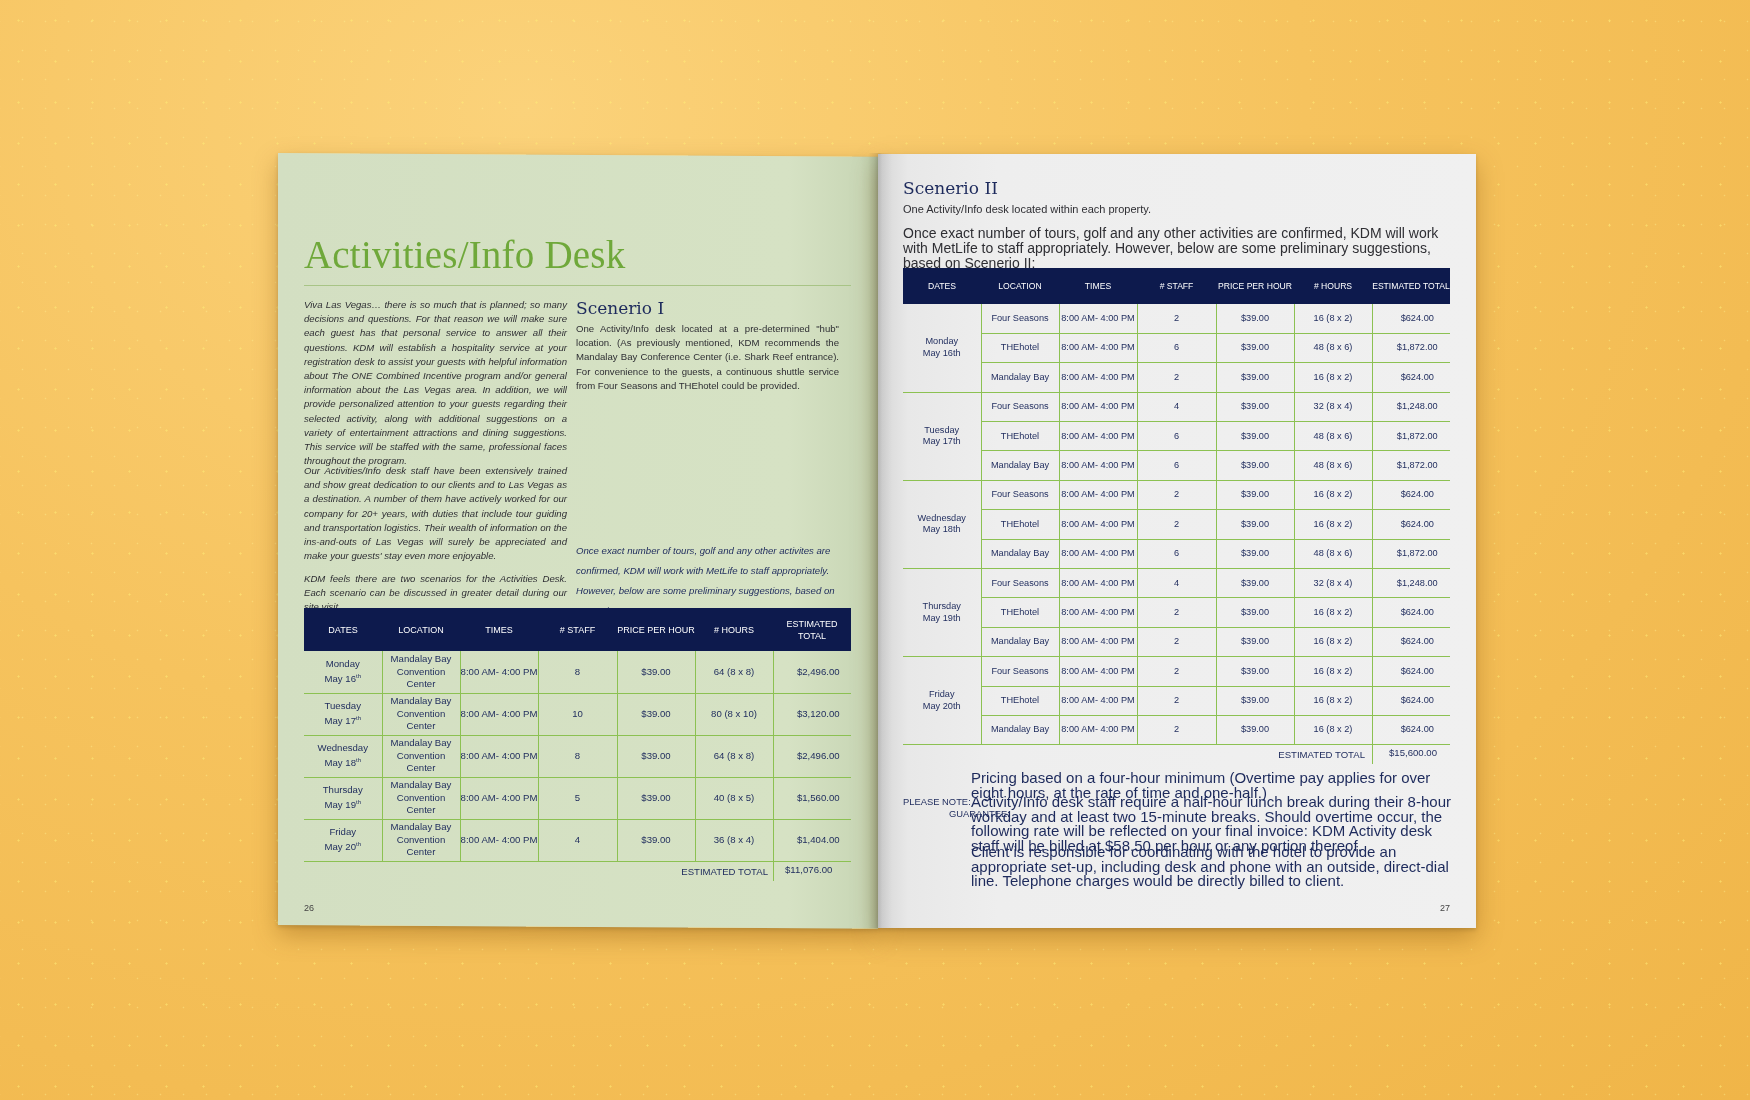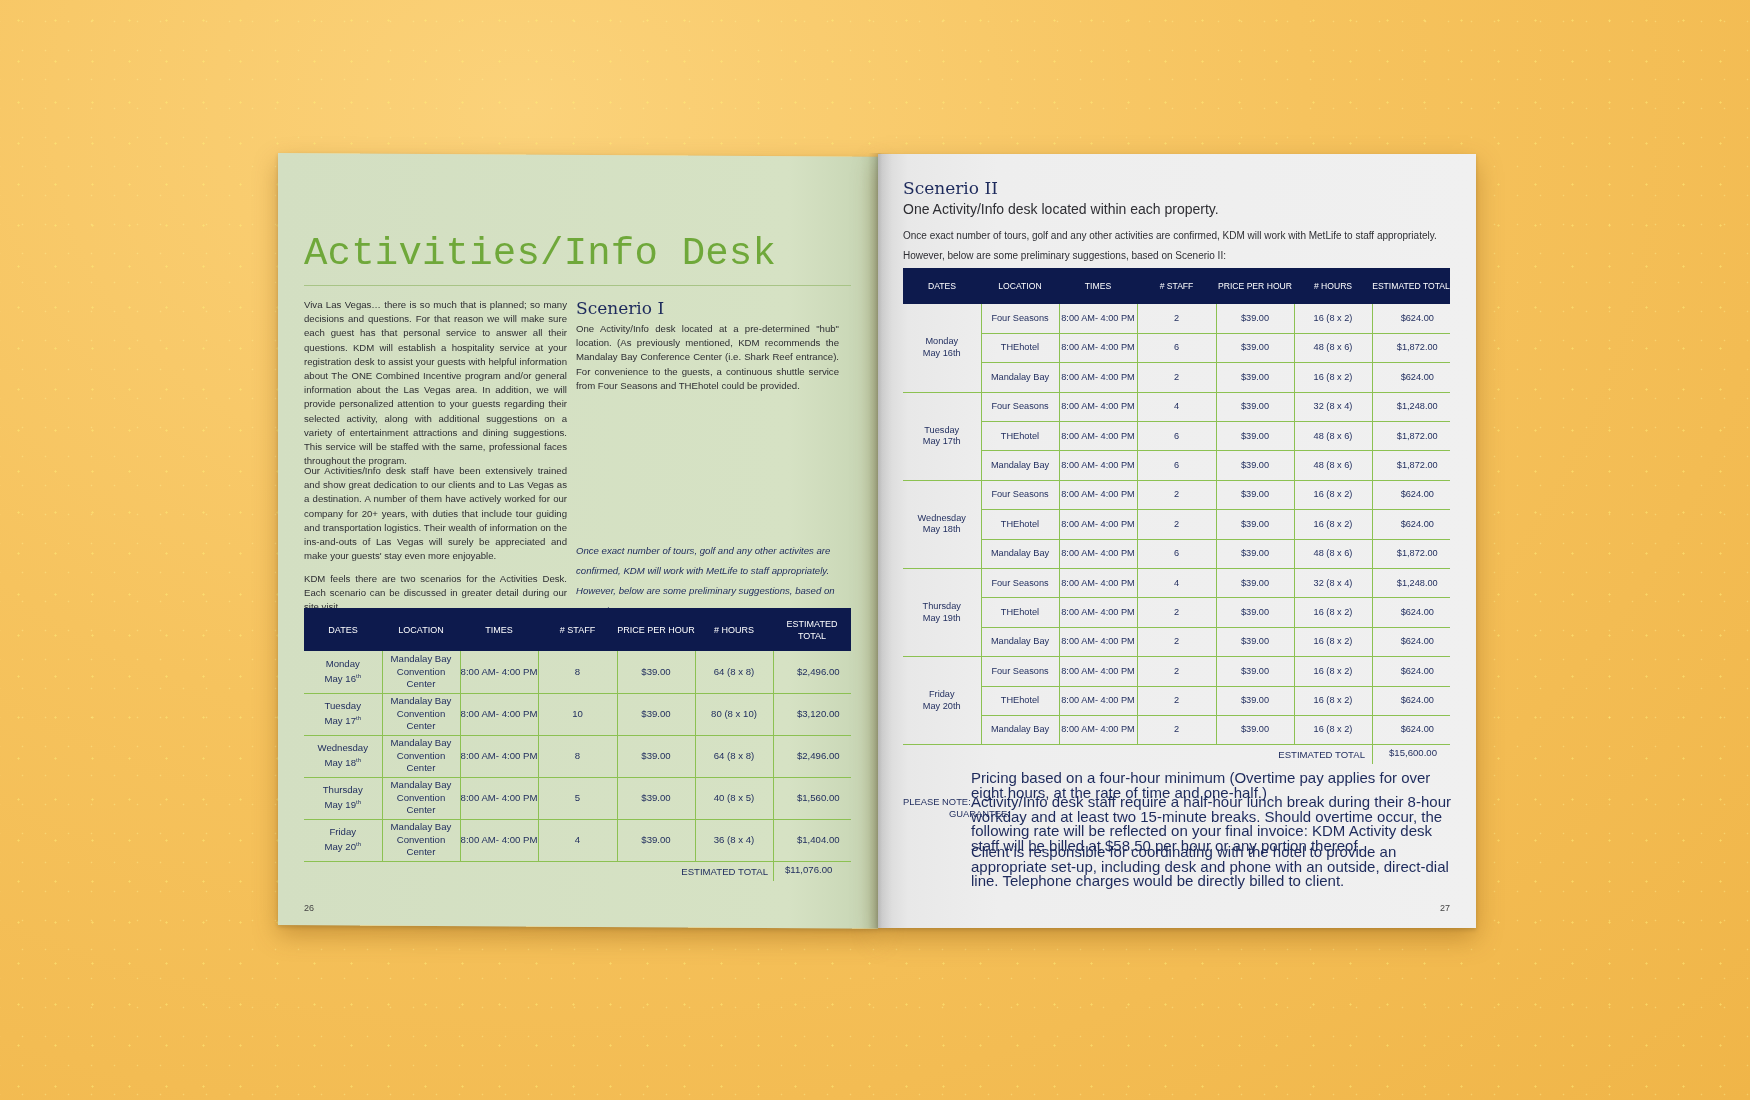--- a/index.html
+++ b/index.html
@@ -33,32 +33,32 @@
     background: linear-gradient(90deg, #d5d5d5 0%, #e8e8e8 5%, #eeeeee 20%, #f0f0f0 100%);
   }
   .spine-shadow {
     position: absolute; left: 868px; top: 153px; width: 24px; height: 775px;
     background: linear-gradient(90deg, rgba(0,0,0,0) 0%, rgba(0,0,0,0.12) 45%, rgba(0,0,0,0.05) 60%, rgba(0,0,0,0) 100%);
     pointer-events: none;
   }
   .abs { position: absolute; }
   .title {
     left: 304px; top: 232px;
-    font-family: Liberation Mono, monospace;
+    font-family: Liberation Serif, serif;
     font-size: 39px; color: #6fa83a; letter-spacing: 0.2px;
   }
   .title-rule {
     left: 304px; top: 285px; width: 547px; height: 1px; background: #a8c486;
   }
   .body-text {
     font-family: "Liberation Sans", "DejaVu Sans", sans-serif;
     font-size: 9.6px; line-height: 14.2px; color: #2e2e33;
     text-align: justify;
   }
-  .col1 { left: 304px; width: 263px; }
+  .col1 { left: 304px; width: 263px; font-style: italic; }
   .col2 { left: 576px; width: 263px; }
   .h2 {
     font-family: "DejaVu Serif", "Liberation Serif", serif;
     font-size: 17px; color: #1d2a5c;
   }
   .italic-note {
     font-style: italic; color: #1d2a5c; font-size: 9.6px; line-height: 20px;
   }
   table.grid {
     position: absolute; border-collapse: collapse; table-layout: fixed;
@@ -184,22 +184,22 @@
 
 <div class="total-row" style="left:304px; top:866px; width:464px;">
   <span class="lbl">Estimated Total</span>
 </div>
 <div class="total-sep" style="left:773px; top:861px; height:20px;"></div>
 <div class="total-row" style="left:785px; top:864px;">$11,076.00</div>
 
 <div class="abs page-num" style="left:304px; top:903px;">26</div>
 
 <div class="abs h2" style="left:903px; top:178px;">Scenerio II</div>
-<div class="abs body-text" style="left:903px; top:202px; width:550px; font-size:14px;">One Activity/Info desk located within each property.</div>
-<div class="abs body-text" style="left:903px; top:226px; width:550px; font-size:10px; line-height:20px; text-align:left;">Once exact number of tours, golf and any other activities are confirmed, KDM will work with MetLife to staff appropriately. However, below are some preliminary suggestions, based on Scenerio II:</div>
+<div class="abs body-text" style="left:903px; top:202px; width:550px; font-size:11px;">One Activity/Info desk located within each property.</div>
+<div class="abs body-text" style="left:903px; top:226px; width:550px; font-size:14px; line-height:15px; text-align:left;">Once exact number of tours, golf and any other activities are confirmed, KDM will work with MetLife to staff appropriately. However, below are some preliminary suggestions, based on Scenerio II:</div>
 
 <table class="grid t-right" id="tbl-right" style="left:903px; top:268px; width:547px;">
   <colgroup>
     <col style="width:78px">
       <col style="width:78px">
       <col style="width:78px">
       <col style="width:79px">
       <col style="width:78px">
       <col style="width:78px">
       <col style="width:78px">

